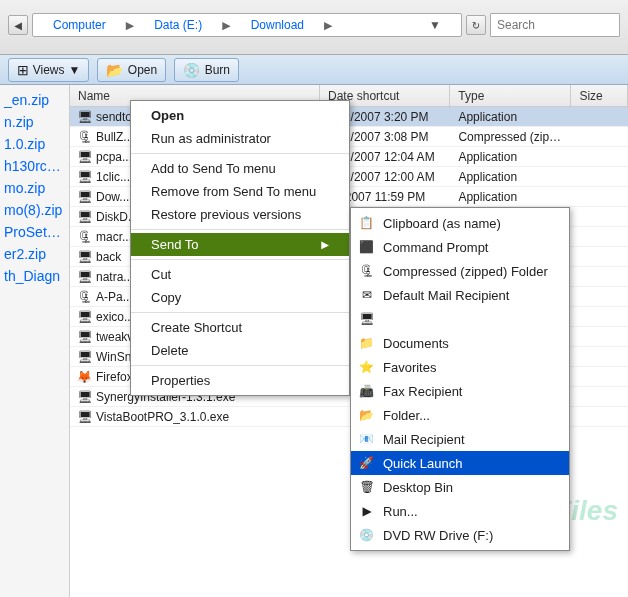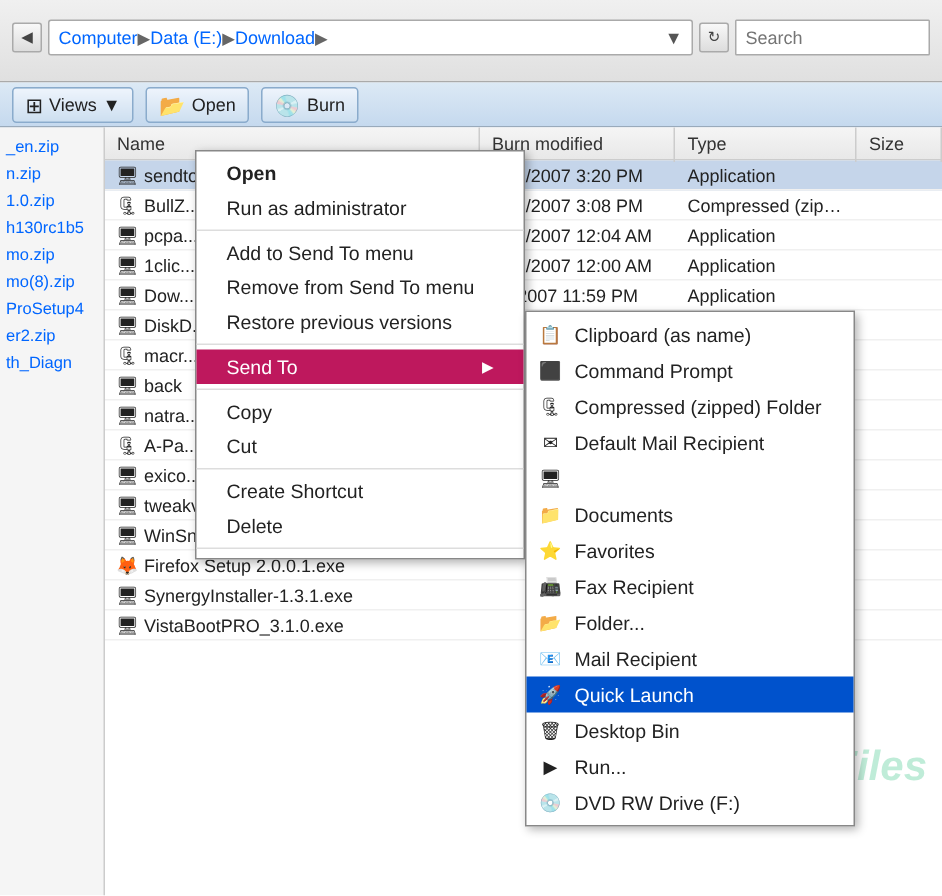--- a/index.html
+++ b/index.html
@@ -28,24 +28,24 @@
       align-items: center;
       gap: 4px;
       margin-bottom: 4px;
     }
     .breadcrumb-bar {
       display: flex;
       align-items: center;
       background: white;
       border: 1px solid #aaa;
       border-radius: 2px;
-      padding: 2px 6px;
+      padding: 2px 20px;
       flex: 1;
       height: 24px;
-      gap: 0;
+      gap: 20px;
     }
     .breadcrumb-item {
       color: #06f;
       cursor: pointer;
       font-size: 12px;
     }
     .breadcrumb-sep {
       color: #666;
       font-size: 11px;
     }
@@ -119,21 +119,21 @@
 
     
     .sidebar {
       width: 70px;
       background: #f5f5f5;
       border-right: 1px solid #ccc;
       padding: 4px 0;
       overflow: hidden;
     }
     .sidebar-item {
-      font-size: 11px;
+      font-size: 14px;
       padding: 3px 4px;
       color: #06f;
       white-space: nowrap;
       overflow: hidden;
       text-overflow: ellipsis;
       cursor: pointer;
     }
 
     
     .file-list-area {
@@ -216,21 +216,21 @@
       color: #222;
       cursor: pointer;
       display: flex;
       align-items: center;
       gap: 8px;
       white-space: nowrap;
     }
     .ctx-item.bold { font-weight: bold; }
     .ctx-item.has-submenu {
       justify-content: space-between;
-      background: #be185d;
+      background: #4d7c0f;
       color: white;
     }
     .ctx-separator {
       height: 1px;
       background: #ddd;
       margin: 3px 0;
     }
     .ctx-arrow {
       font-size: 10px;
     }
@@ -327,21 +327,21 @@
     <div class="sidebar-item">mo.zip</div>
     <div class="sidebar-item">mo(8).zip</div>
     <div class="sidebar-item">ProSetup4</div>
     <div class="sidebar-item">er2.zip</div>
     <div class="sidebar-item">th_Diagn</div>
   </div>
 
   <div class="file-list-area">
     <div class="col-headers">
       <div class="col-header name">Name</div>
-      <div class="col-header date">Burn modified</div>
+      <div class="col-header date">Date shortcut</div>
       <div class="col-header type">Type</div>
       <div class="col-header size">Size</div>
     </div>
 
     <div class="file-row selected">
       <div class="file-cell name">
         <span class="file-icon">🖥</span>
         <span>sendtotoys.exe</span>
       </div>
       <div class="file-cell date">2/11/2007 3:20 PM</div>
@@ -480,26 +480,27 @@
   <div class="ctx-separator"></div>
   <div class="ctx-item">Add to Send To menu</div>
   <div class="ctx-item">Remove from Send To menu</div>
   <div class="ctx-item">Restore previous versions</div>
   <div class="ctx-separator"></div>
   <div class="ctx-item has-submenu">
     <span>Send To</span>
     <span class="ctx-arrow">▶</span>
   </div>
   <div class="ctx-separator"></div>
+  <div class="ctx-item">Cut</div>
   <div class="ctx-item">Copy</div>
-  <div class="ctx-item">Cut</div>
   <div class="ctx-separator"></div>
   <div class="ctx-item">Create Shortcut</div>
   <div class="ctx-item">Delete</div>
   <div class="ctx-separator"></div>
+  <div class="ctx-item">Properties</div>
 </div>
 
 <div class="submenu">
   <div class="sub-item">
     <span class="sub-icon">📋</span>
     <span>Clipboard (as name)</span>
   </div>
   <div class="sub-item">
     <span class="sub-icon">⬛</span>
     <span>Command Prompt</span>

